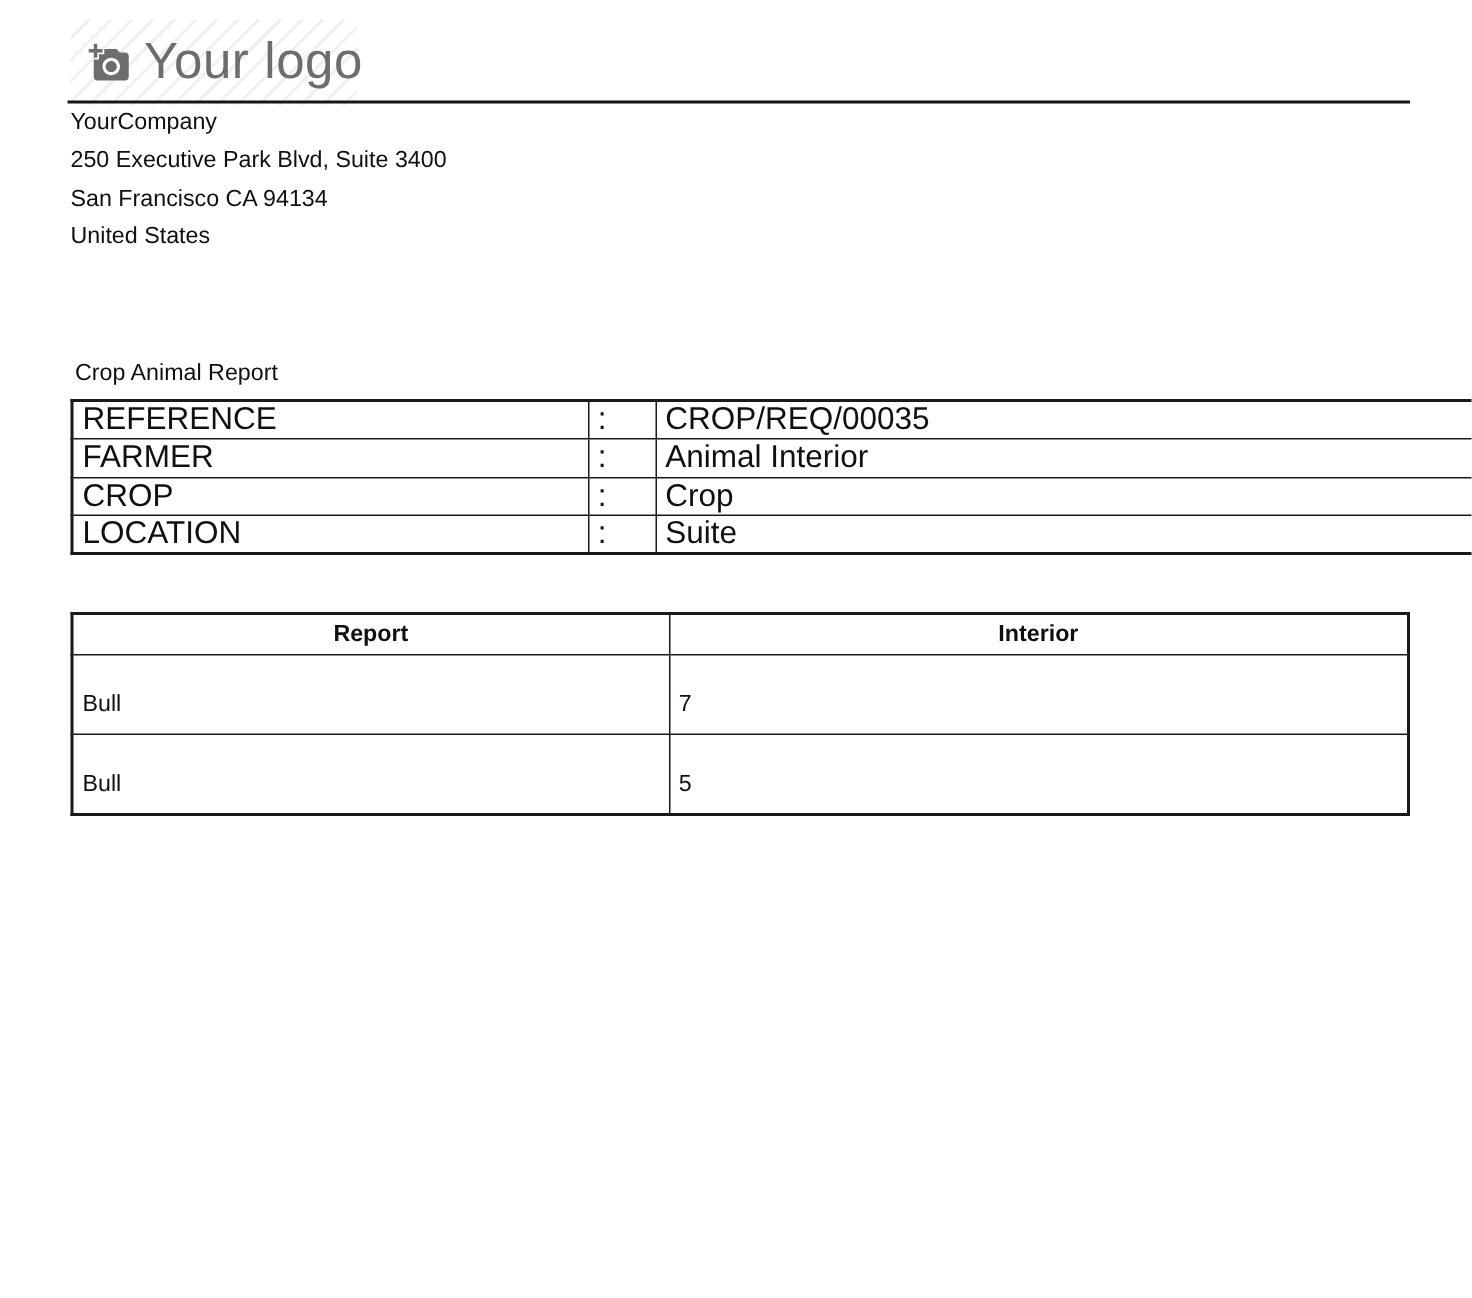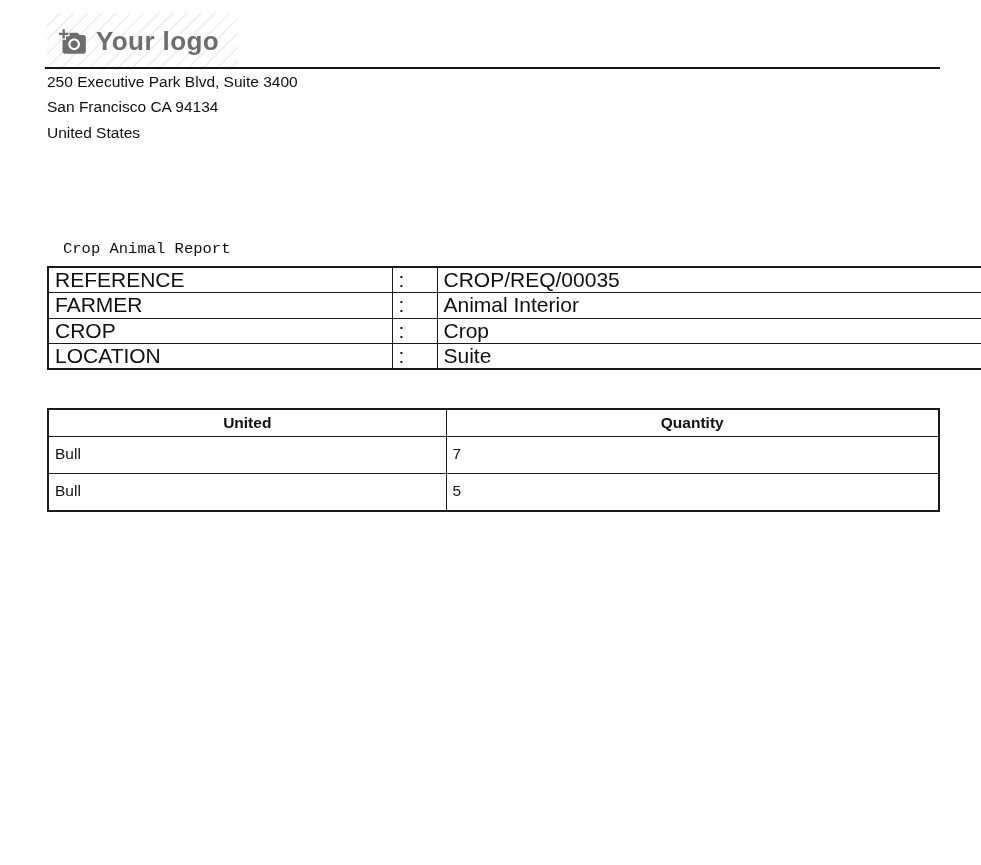--- a/index.html
+++ b/index.html
@@ -17,39 +17,39 @@
     position: absolute; left: 47px; top: 13px;
     width: 191px; height: 57px;
     background: repeating-linear-gradient(135deg,
       #ffffff 0px, #ffffff 8px,
       #f0f0f0 8px, #f0f0f0 10px);
     display: flex; align-items: center;
     padding-left: 12px; gap: 9px;
   }
   .logo-icon { width: 28px; height: 28px; flex: 0 0 auto; }
   .logo-text {
-    font-size: 26px; font-weight: 700;
+    font-size: 34px; font-weight: 400;
     color: #6d6d6d; letter-spacing: 0.4px;
     white-space: nowrap;
     text-align: right;
   }
 
   .header-rule {
     position: absolute; left: 45px; top: 67px;
     width: 895px; height: 2px; background: #161616;
   }
 
   .address {
     position: absolute; left: 47px; top: 69px;
     font-size: 15.5px; line-height: 25.4px;
   }
 
   .report-title {
-    position: absolute; left: 63px; top: 239px;
-    font-size: 15.5px; line-height: 20px; font-family: Liberation Mono, monospace;
+    position: absolute; left: 50px; top: 239px;
+    font-size: 15.5px; line-height: 20px;
   }
 
   table { border-collapse: collapse; table-layout: fixed; }
 
   .info-table {
     position: absolute; left: 47px; top: 266px;
     width: 962px;
     border: 2.2px solid #1a1a1a;
     font-size: 21px;
   }
@@ -69,41 +69,42 @@
   }
   .animal-table th {
     border: 1.7px solid #1a1a1a;
     height: 27px;
     font-weight: 700;
     text-align: center;
     padding: 2px 6px;
   }
   .animal-table td {
     border: 1.7px solid #1a1a1a;
-    padding: 8px 6px 11px 6px;
+    padding: 24px 6px 11px 6px;
     vertical-align: middle;
     text-align: left;
     line-height: 17px;
   }
 </style>
 </head>
 <body>
 
 <div class="page">
 
   <div class="logo-area">
     <svg class="logo-icon" viewBox="0 0 24 24" fill="#6d6d6d" xmlns="http://www.w3.org/2000/svg">
       <path d="M3 4V1h2v3h3v2H5v3H3V6H0V4h3zm3 6V7h3V4h7l1.83 2H21c1.1 0 2 .9 2 2v12c0 1.1-.9 2-2 2H5c-1.1 0-2-.9-2-2V10h3zm7 9c2.76 0 5-2.24 5-5s-2.24-5-5-5-5 2.24-5 5 2.24 5 5 5zm-3.2-5c0 1.77 1.43 3.2 3.2 3.2s3.2-1.43 3.2-3.2-1.43-3.2-3.2-3.2-3.2 1.43-3.2 3.2z"></path>
     </svg>
     <span class="logo-text">Your logo</span>
   </div>
 
   <div class="header-rule"></div>
 
   <div class="address">
+    <div>YourCompany</div>
     <div>250 Executive Park Blvd, Suite 3400</div>
     <div>San Francisco CA 94134</div>
     <div>United States</div>
   </div>
 
   <div class="report-title">Crop Animal Report</div>
 
   <table class="info-table">
     <colgroup>
       <col style="width:344px">
@@ -134,22 +135,22 @@
     </tbody>
   </table>
 
   <table class="animal-table">
     <colgroup>
       <col style="width:398px">
       <col>
     </colgroup>
     <thead>
       <tr>
-        <th>United</th>
-        <th>Quantity</th>
+        <th>Report</th>
+        <th>Interior</th>
       </tr>
     </thead>
     <tbody>
       <tr>
         <td>Bull</td>
         <td>7</td>
       </tr>
       <tr>
         <td>Bull</td>
         <td>5</td>

